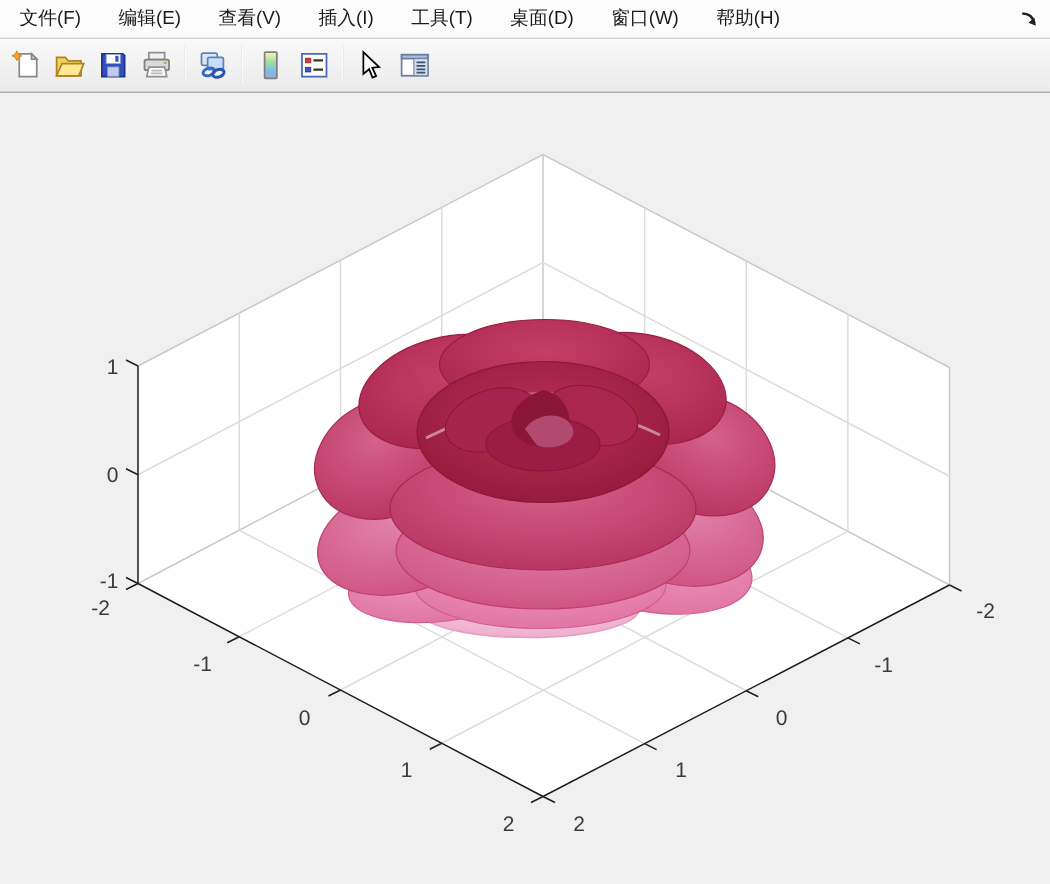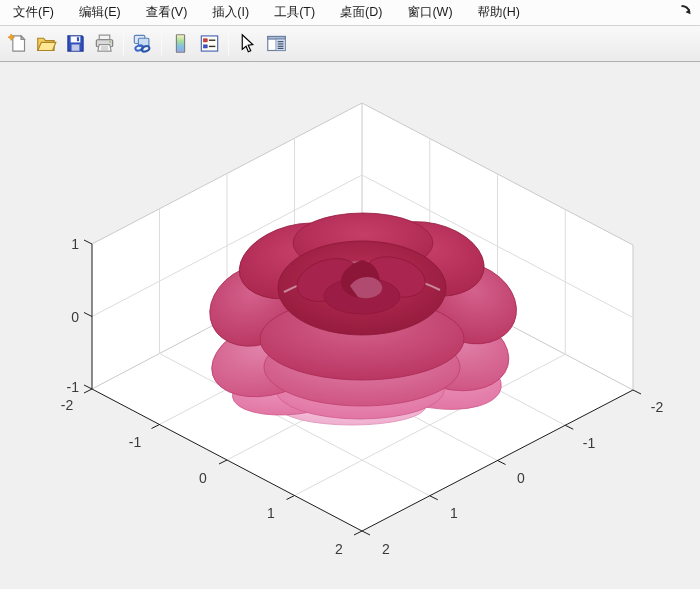--- a/index.html
+++ b/index.html
@@ -3,21 +3,21 @@
 <meta charset="utf-8">
 <style>
   * { margin:0; padding:0; box-sizing:border-box; }
   html,body { width:700px; height:589px; overflow:hidden; }
   body { font-family:"Liberation Sans","DejaVu Sans",sans-serif; background:#f0f0f0; }
   .window { width:700px; height:589px; display:flex; flex-direction:column; background:#f0f0f0; }
 
   
   .menubar {
     height:26px; background:#fcfcfc; border-bottom:1px solid #d4d4d4;
-    display:flex; align-items:flex-start; padding:0 4px; flex:0 0 auto;
+    display:flex; align-items:center; padding:0 4px; flex:0 0 auto;
   }
   .menu-item {
     font-size:12.5px; color:#1a1a1a; padding:4px 9px; margin-right:7px;
     cursor:default; white-space:nowrap;
   }
   .menubar-spacer { flex:1; }
   .dock-btn { width:20px; height:20px; display:flex; align-items:center; justify-content:center; }
 
   
   .toolbar {

